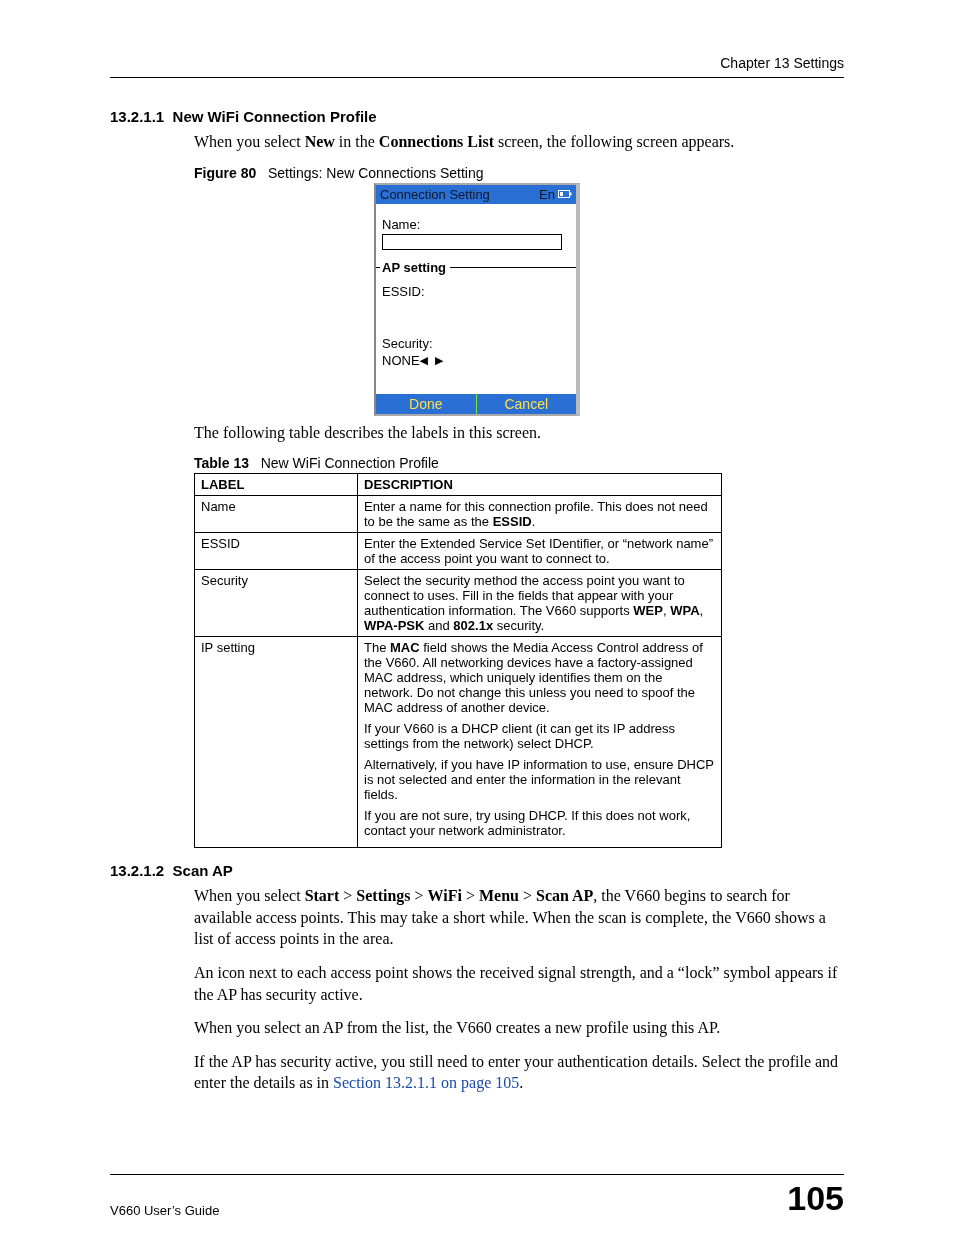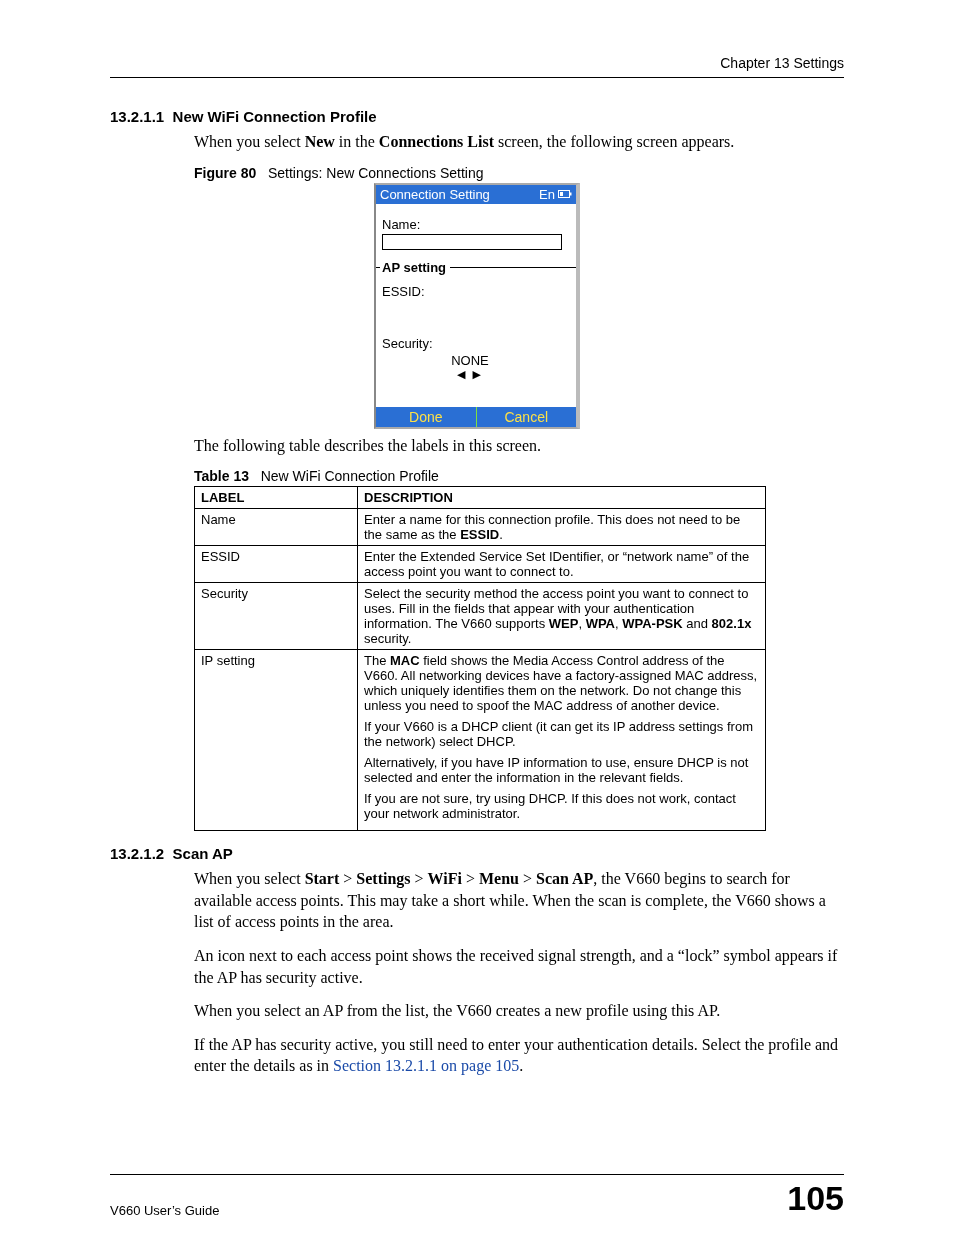--- a/index.html
+++ b/index.html
@@ -57,21 +57,21 @@
     margin: 0 auto 6px auto;
     border: 2px solid #aaa;
     border-left: 2px solid #888;
     border-right: 4px solid #bbb;
     font-family: Arial, Helvetica, sans-serif;
     font-size: 12px;
     background: #fff;
   }
   .device-titlebar {
     background: #2a6fd4;
-    color: #ffffff;
+    color: #0f172a;
     display: flex;
     justify-content: space-between;
     align-items: center;
     padding: 2px 4px;
     font-size: 13px;
   }
   .device-titlebar .status {
     display: flex;
     align-items: center;
     gap: 3px;
@@ -108,21 +108,20 @@
   }
   .device-fieldset-label::before { left: -6px; width: 4px; }
   .device-fieldset-label::after  { left: 68px; right: -6px; }
   .device-essid-space { height: 28px; }
   .device-security-row {
     display: flex;
     justify-content: flex-start;
     align-items: center;
     margin: 2px 12px 24px 0;
     font-size: 13px;
-    flex-direction: column;
   }
   .device-arrows {
     font-size: 11px;
     letter-spacing: 2px;
   }
   .device-buttons {
     display: flex;
     background: #2a6fd4;
     color: #fde047;
   }
@@ -134,21 +133,21 @@
   }
   .device-buttons .sep {
     width: 1px;
     background: #7fe040;
     flex: 0 0 1px;
     padding: 0;
   }
   
   .data-table {
     border-collapse: collapse;
-    width: 572px;
+    width: 528px;
     margin-left: 84px;
     font-family: Arial, Helvetica, sans-serif;
     font-size: 13px;
     margin-bottom: 14px;
   }
   .data-table th, .data-table td {
     border: 1px solid #000;
     padding: 3px 6px;
     text-align: left;
     vertical-align: top;

